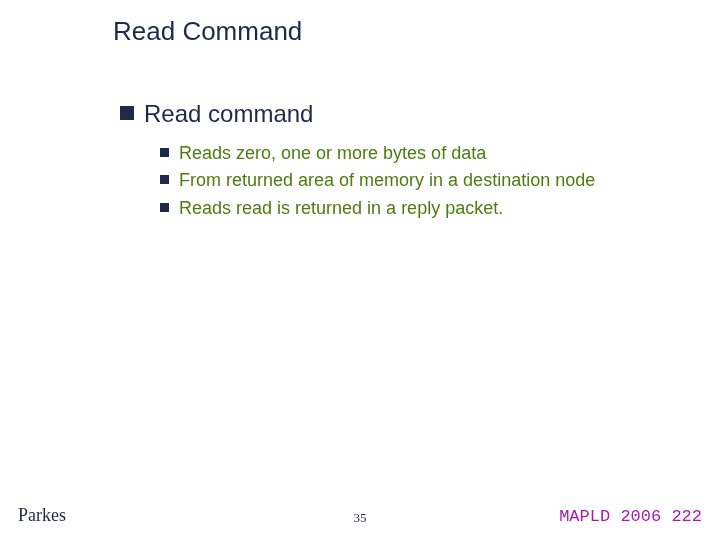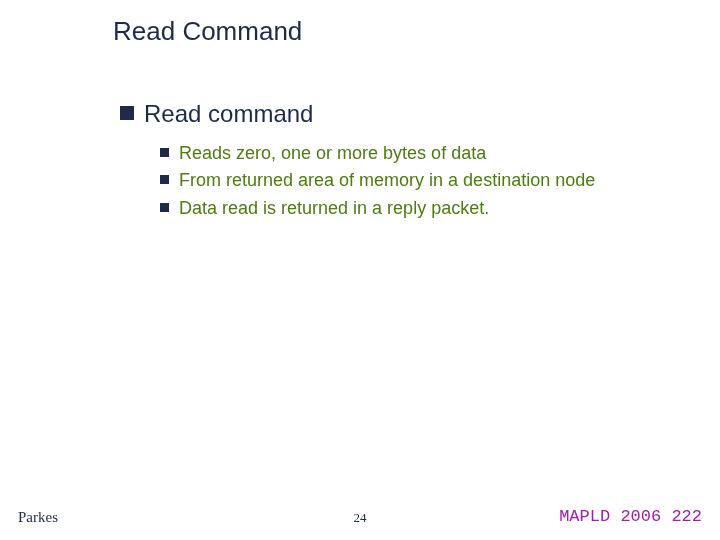--- a/index.html
+++ b/index.html
@@ -7,21 +7,21 @@
   .slide { position: relative; width: 720px; height: 540px; padding: 8px; }
   .title { position: absolute; left: 113px; top: 16px; font-size: 26px; color: #1e2a4a; font-weight: 400; }
   .body { position: absolute; left: 120px; top: 100px; width: 560px; color: #1e2a4a; }
   .l1-item { display: flex; align-items: flex-start; margin-bottom: 14px; }
   .l1-bullet { width: 14px; height: 14px; background: #1e2a4a; margin-top: 6px; margin-right: 10px; flex: 0 0 14px; }
   .l1-text { font-size: 24px; color: #1e2a4a; }
   .l2-list { margin-left: 40px; margin-top: 2px; }
   .l2-item { display: flex; align-items: flex-start; margin-bottom: 4px; }
   .l2-bullet { width: 9px; height: 9px; background: #1e2a4a; margin-top: 6px; margin-right: 10px; flex: 0 0 9px; }
   .l2-text { font-size: 18px; color: #4d7c0f; line-height: 1.3; }
-  .footer-left { position: absolute; left: 18px; bottom: 14px; font-family: 'Times New Roman', serif; font-size: 15px; color: #1e2a4a; }
+  .footer-left { position: absolute; left: 18px; bottom: 14px; font-family: 'Times New Roman', serif; font-size: 18px; color: #1e2a4a; }
   .footer-center { position: absolute; left: 0; right: 0; bottom: 14px; text-align: center; font-family: 'Times New Roman', serif; font-size: 13px; color: #1e2a4a; }
   .footer-right { position: absolute; right: 18px; bottom: 14px; font-family: Liberation Mono, monospace; font-size: 17px; color: #a21caf; }
 </style>
 </head>
 <body>
 
 <div class="slide">
 
   <div class="title">Read Command</div>
 
@@ -34,22 +34,22 @@
       <div class="l2-item">
         <div class="l2-bullet"></div>
         <div class="l2-text">Reads zero, one or more bytes of data</div>
       </div>
       <div class="l2-item">
         <div class="l2-bullet"></div>
         <div class="l2-text">From returned area of memory in a destination node</div>
       </div>
       <div class="l2-item">
         <div class="l2-bullet"></div>
-        <div class="l2-text">Data read is returned in a reply packet.</div>
+        <div class="l2-text">Reads read is returned in a reply packet.</div>
       </div>
     </div>
   </div>
 
   <div class="footer-left">Parkes</div>
-  <div class="footer-center">24</div>
+  <div class="footer-center">35</div>
   <div class="footer-right">MAPLD 2006 222</div>
 
 </div>
 
 </body></html>

